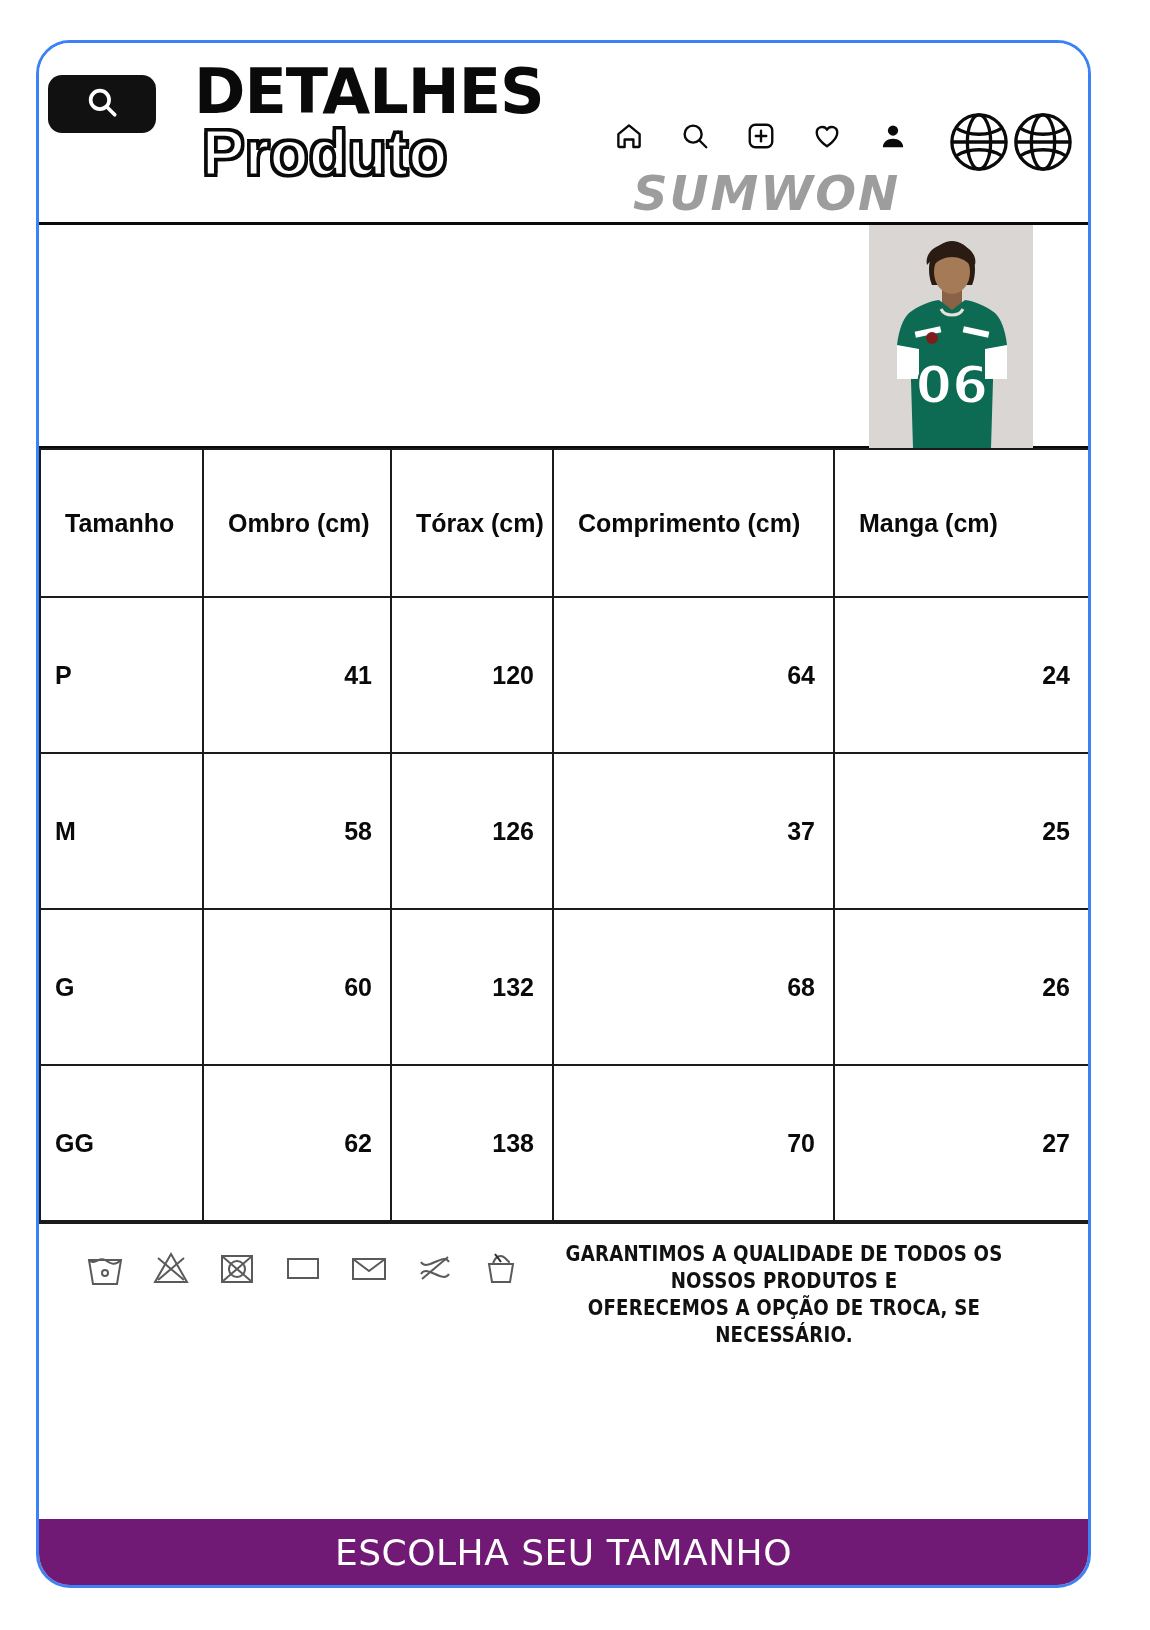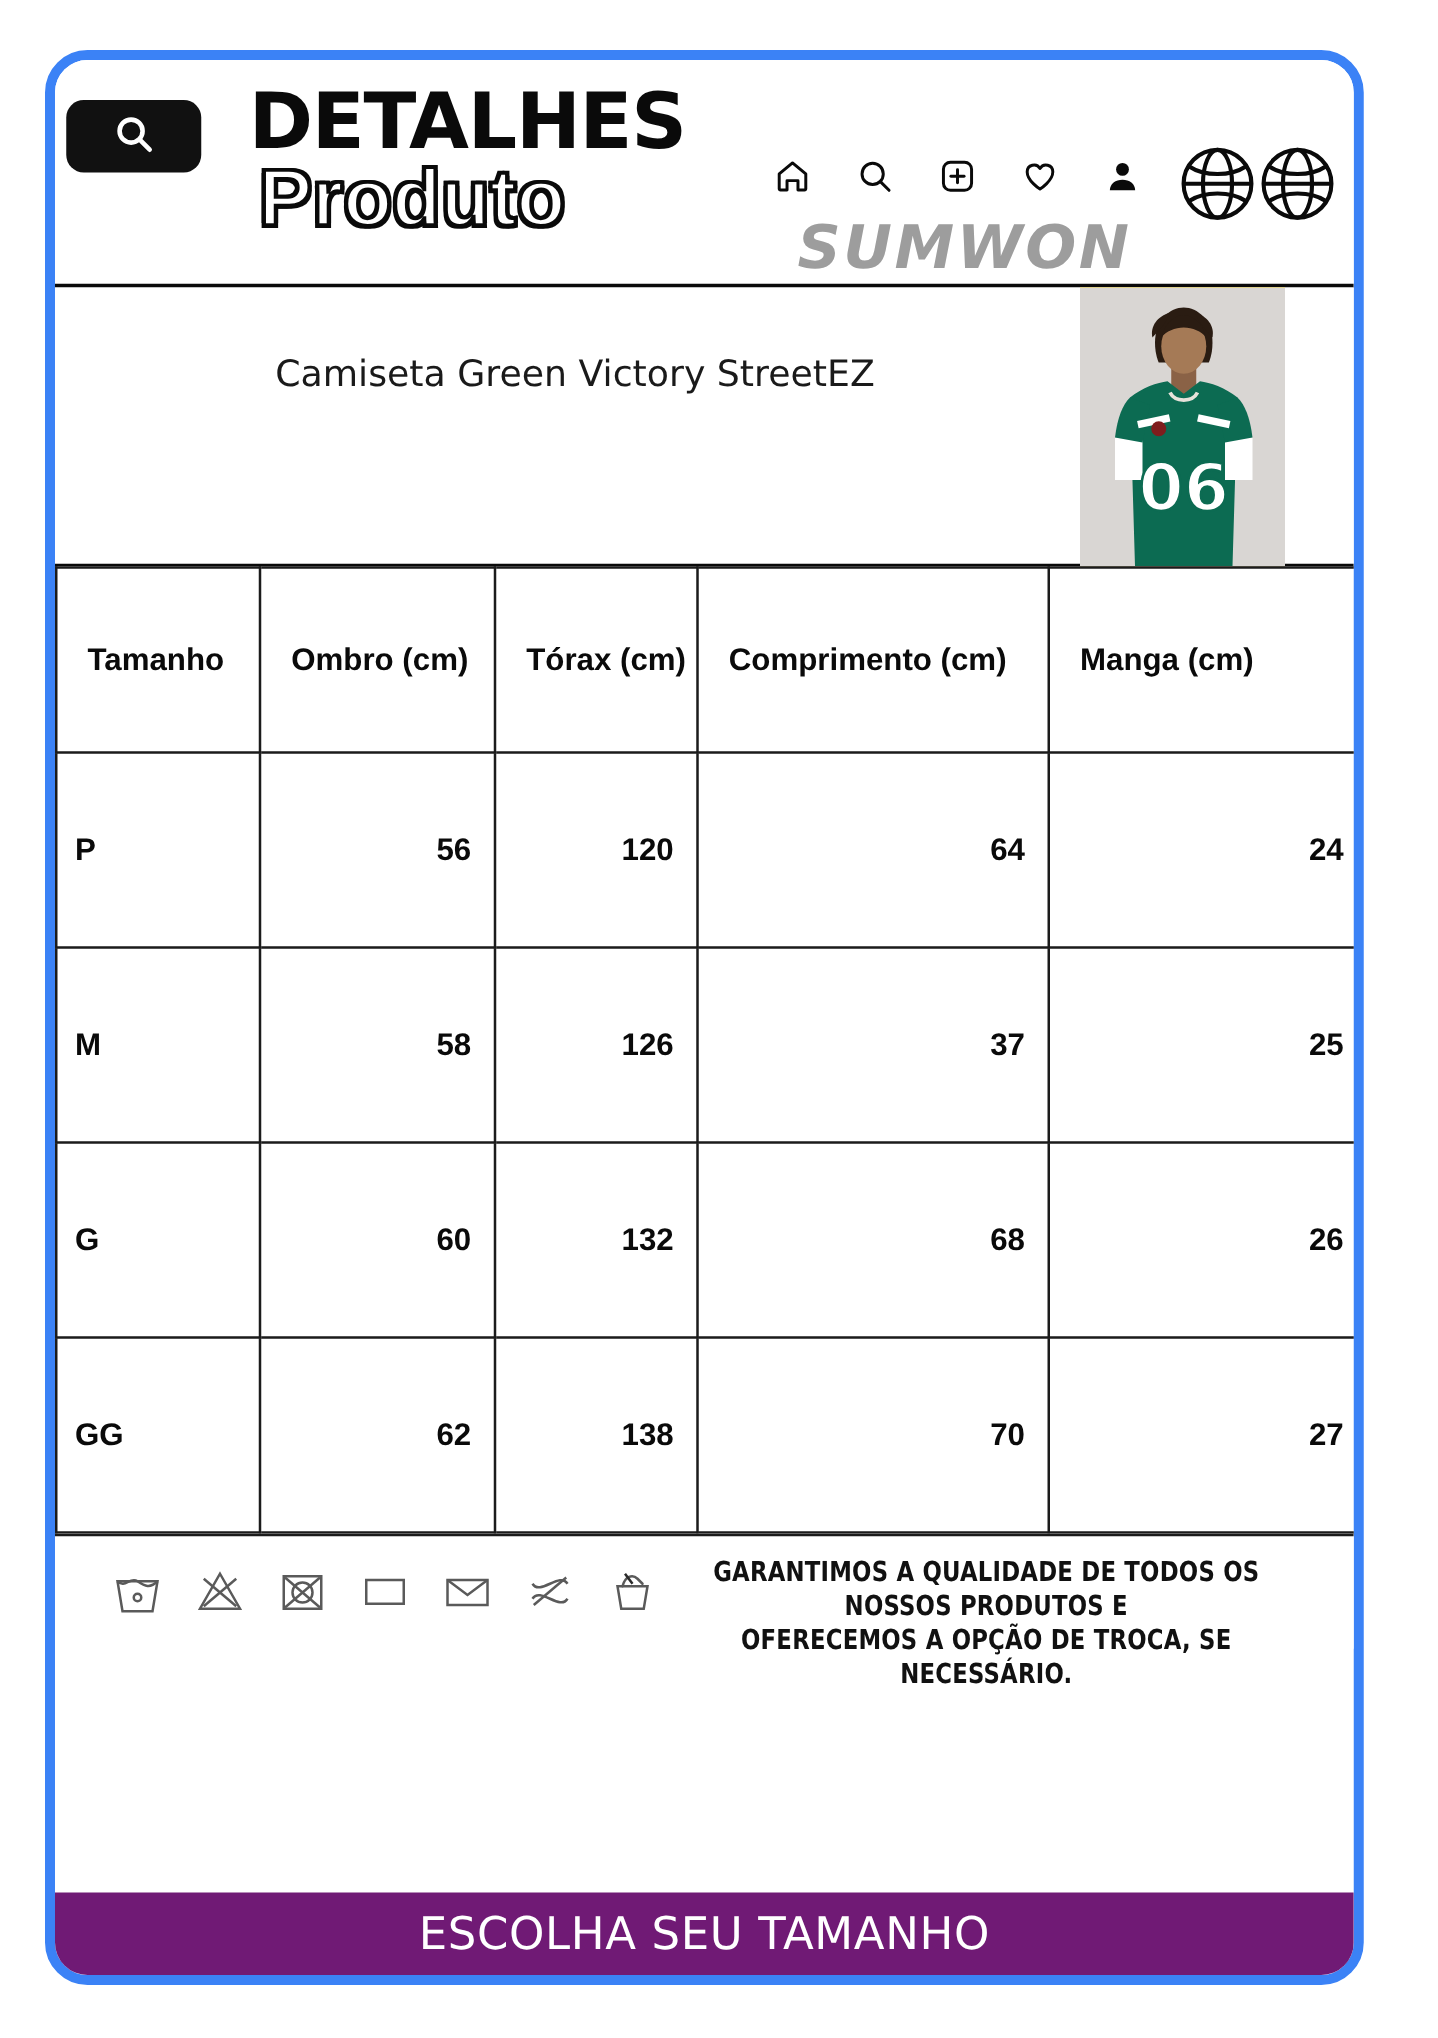--- a/index.html
+++ b/index.html
@@ -13,21 +13,21 @@
     position: relative;
     width: 1150px; height: 1630px;
     background: #ffffff;
     overflow: hidden;
   }
   .card {
     position: absolute;
     left: 36px; top: 40px;
     width: 1055px; height: 1548px;
     background: #ffffff;
-    border: 8px solid #3b82f6;
+    border: 3px solid #3b82f6;
     border-radius: 34px;
     overflow: hidden;
   }
 
   
   .header {
     position: relative;
     height: 182px;
     border-bottom: 3px solid #0a0a0a;
     background: #fff;
@@ -274,21 +274,20 @@
             <path d="M9 46c6-4 14-6 23-6s17 2 23 6"></path>
           </svg>
         </span>
       </div>
 
       <div class="sumwon">SUMWON</div>
       <div class="trademark">Marca registrada por F.G.S.S licenciada pela Forgiveness Inc</div>
     </div>
 
     <div class="product">
-      <div class="product-name">Camiseta Green Victory StreetEZ</div>
       <div class="product-photo">
         <svg viewBox="0 0 164 223" width="164" height="223" aria-hidden="true">
           <rect x="0" y="0" width="164" height="223" fill="#d9d6d3"></rect>
 
           <path d="M60 44c0-18 12-28 23-28s23 10 23 28c0 10-3 16-3 16H63s-3-6-3-16z" fill="#2a1c12"></path>
           <path d="M58 40c4-5 10-9 14-20-10 3-16 11-14 20zM106 40c-4-5-10-9-14-20 10 3 16 11 14 20z" fill="#2a1c12"></path>
 
           <rect x="73" y="60" width="20" height="26" fill="#8a6246"></rect>
 
           <ellipse cx="83" cy="47" rx="18" ry="22" fill="#a57a56"></ellipse>
@@ -327,21 +326,21 @@
             <th>Tamanho</th>
             <th>Ombro (cm)</th>
             <th>Tórax (cm)</th>
             <th>Comprimento (cm)</th>
             <th>Manga (cm)</th>
           </tr>
         </thead>
         <tbody>
           <tr>
             <td class="size-label">P</td>
-            <td class="num">56</td>
+            <td class="num">41</td>
             <td class="num">120</td>
             <td class="num">64</td>
             <td class="num">24</td>
           </tr>
           <tr>
             <td class="size-label">M</td>
             <td class="num">58</td>
             <td class="num">126</td>
             <td class="num">37</td>
             <td class="num">25</td>

